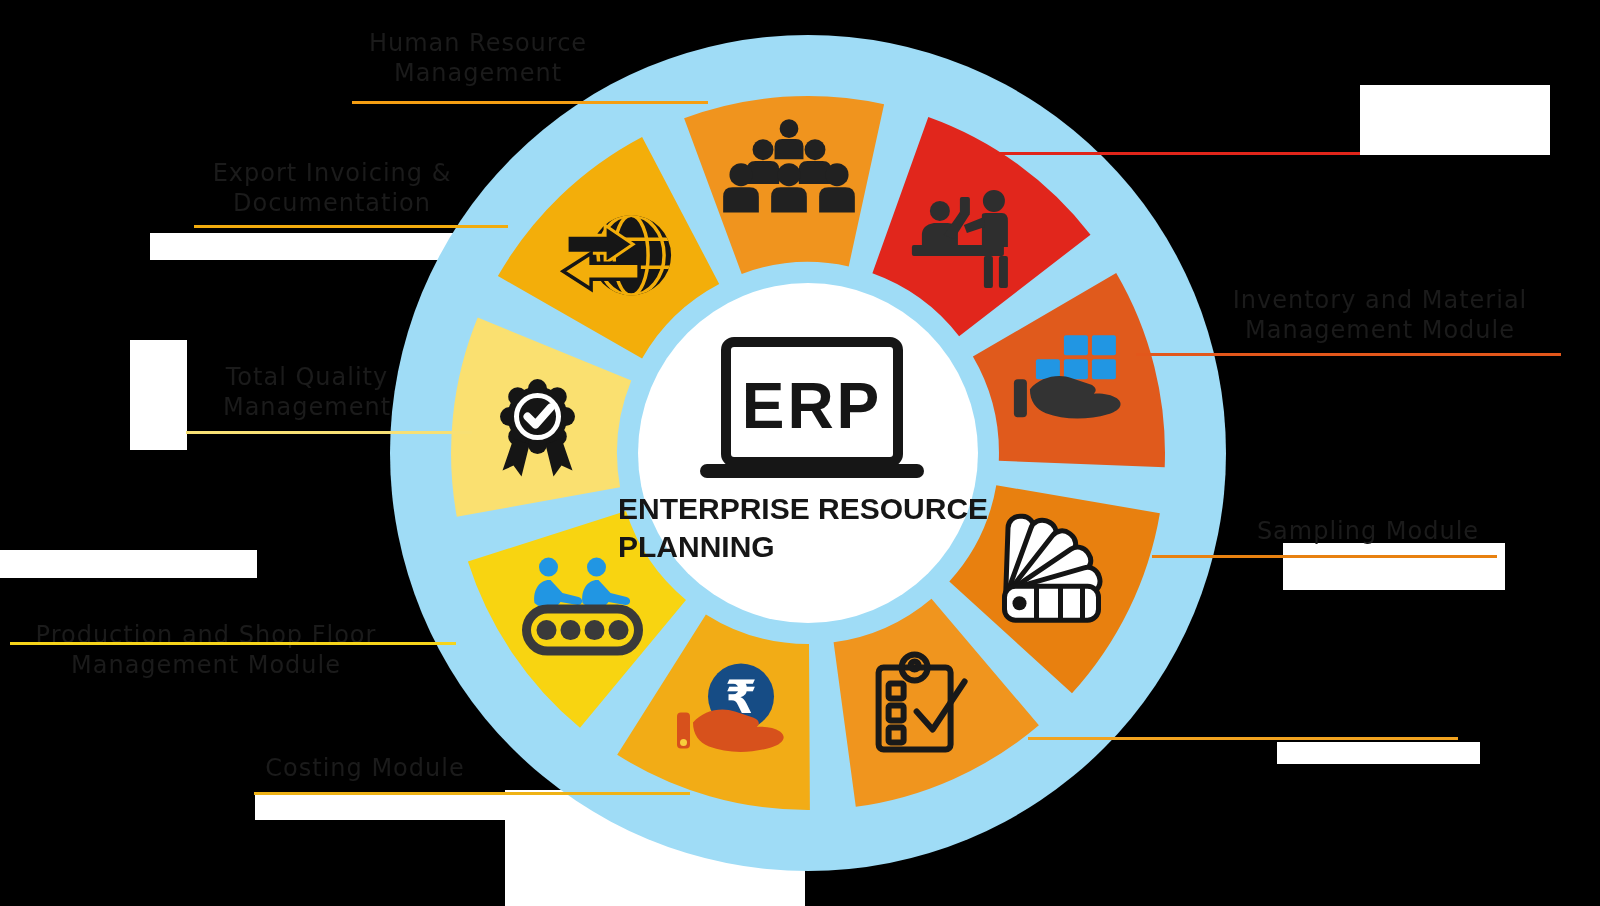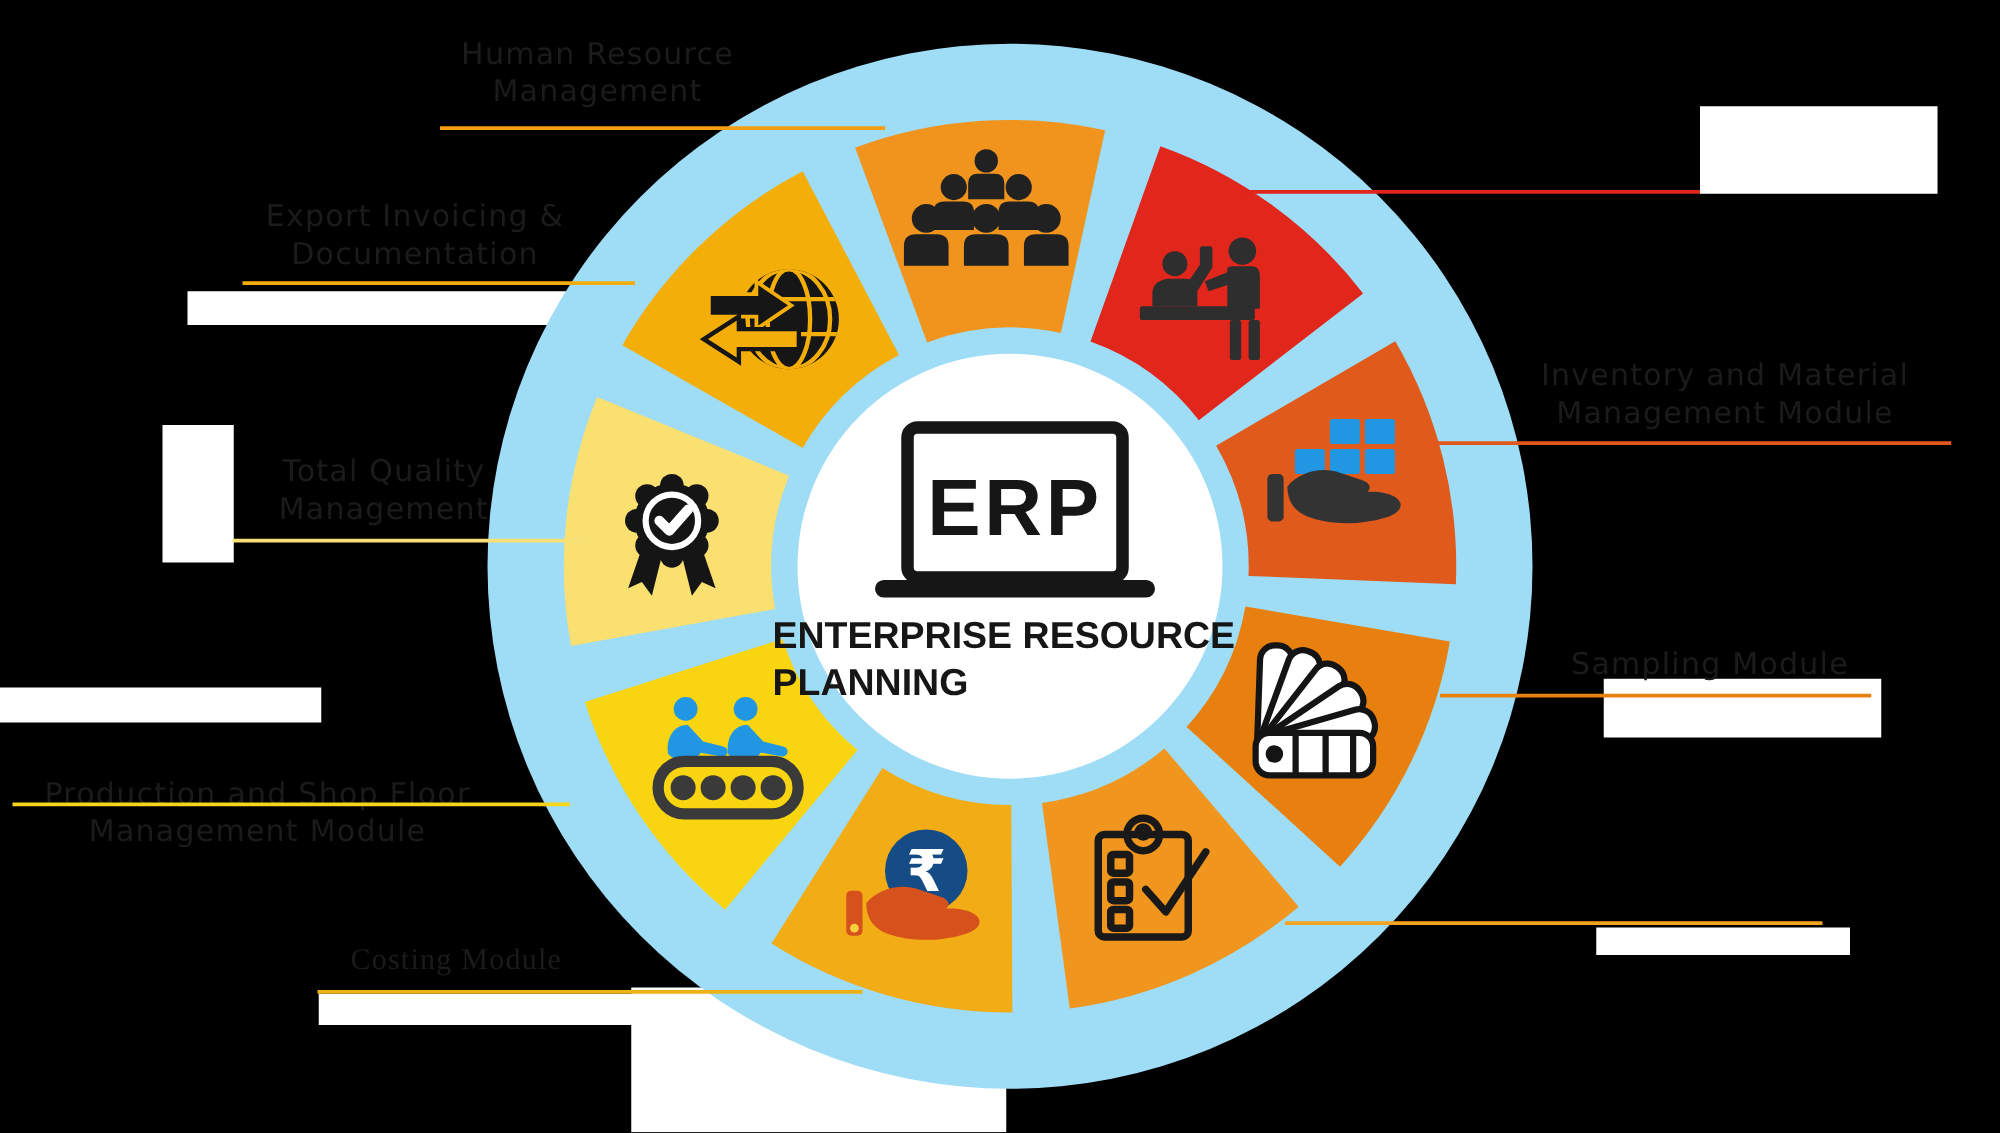--- a/index.html
+++ b/index.html
@@ -17,21 +17,21 @@
   svg.wheel{position:absolute;left:0;top:0;z-index:1;}
   .label{position:absolute;z-index:2;white-space:pre-line;text-align:center;
          font-size:24px;line-height:30px;letter-spacing:1px;
          color:var(--label-color,#1B1B1B);}
   .lead{position:absolute;z-index:2;height:3px;}
   .m0{left:288px;top:28px;width:380px;}
   .m1{left:1042px;top:83px;width:380px;}
   .m2{left:1165px;top:285px;width:430px;}
   .m3{left:1178px;top:516px;width:380px;}
   .m4{left:1127px;top:702px;width:380px;}
-  .m5{left:175px;top:753px;width:380px;font-family:Liberation Serif, serif;}
+  .m5{left:175px;top:753px;width:380px;}
   .m6{left:6px;top:577px;width:400px;margin-top:43px;}
   .m7{left:187px;top:362px;width:240px;text-align:center;}
   .m8{left:142px;top:158px;width:380px;}
   .l0{left:352px;top:101px;width:356px;}
   .l1{left:996px;top:152px;width:364px;}
   .l2{left:1136px;top:353px;width:425px;}
   .l3{left:1152px;top:555px;width:345px;}
   .l4{left:1028px;top:737px;width:430px;}
   .l5{left:254px;top:792px;width:436px;}
   .l6{left:10px;top:642px;width:446px;}

